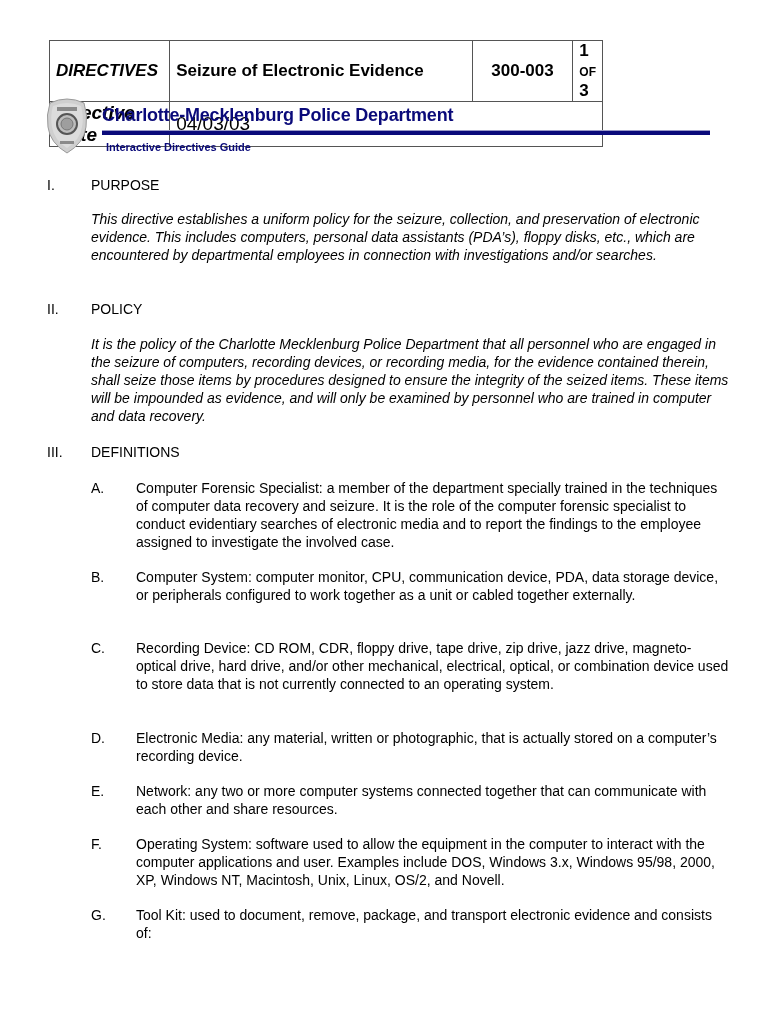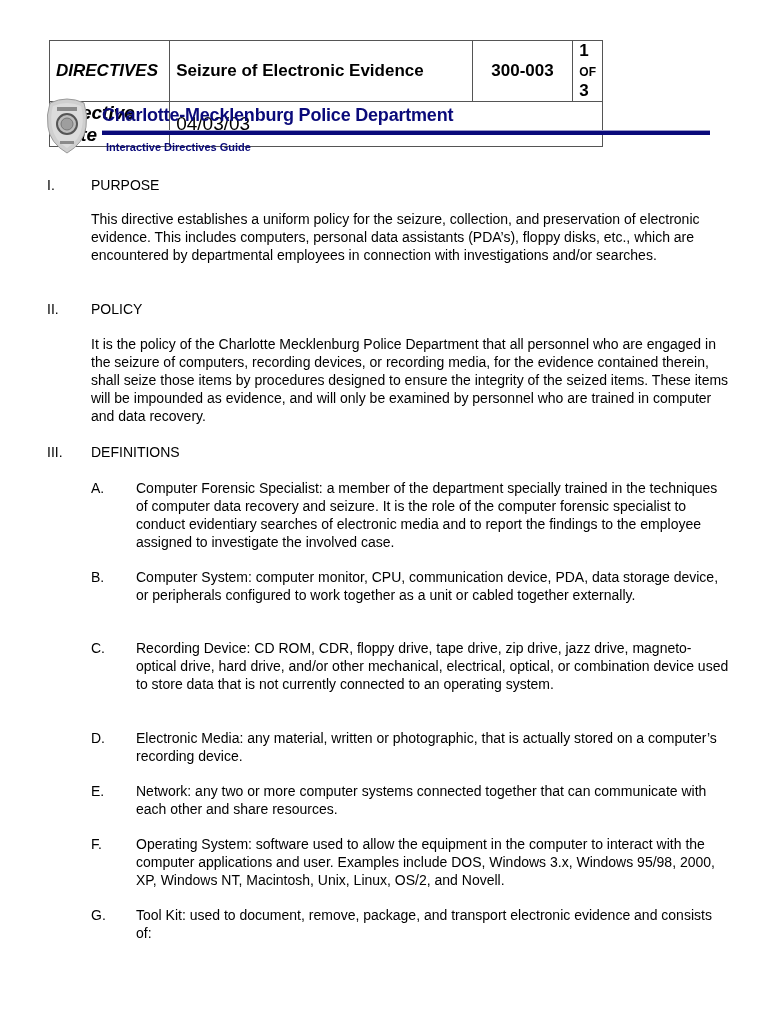--- a/index.html
+++ b/index.html
@@ -16,21 +16,21 @@
   .eff-label { font-style: italic; font-weight: bold; font-size: 14px; }
 
   .badge { position: absolute; left: 44px; top: 97px; width: 46px; height: 58px; }
   .org-title { position: absolute; left: 102px; top: 105px; font-size: 18px; font-weight: bold; color: #0a0a7a; letter-spacing: -0.2px; white-space: nowrap; }
   .org-line { position: absolute; left: 102px; top: 130px; width: 608px; height: 4px; background: #0a0a7a; border-top: 1px solid #9a9ac8; }
   .org-sub { position: absolute; left: 106px; top: 141px; font-size: 11px; font-weight: bold; color: #0a0a7a; white-space: nowrap; }
 
   .sec { position: absolute; left: 0; width: 770px; font-size: 14px; line-height: 18px; }
   .sec-num { position: absolute; left: 47px; }
   .sec-head { position: absolute; left: 91px; }
-  .sec-body { position: absolute; left: 91px; width: 640px; }
+  .sec-body { position: absolute; left: 91px; width: 640px; font-style: italic; }
   .def { position: absolute; left: 0; width: 770px; font-size: 14px; line-height: 18px; }
   .def-letter { position: absolute; left: 91px; }
   .def-text { position: absolute; left: 136px; width: 595px; }
 </style>
 </head>
 <body>
 
 <table class="hdr-table">
   <tbody>
       <tr class="hdr-row1">

